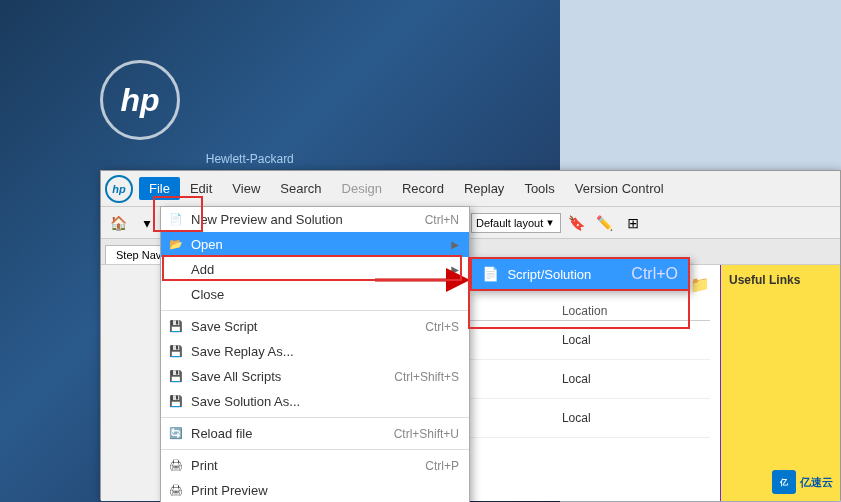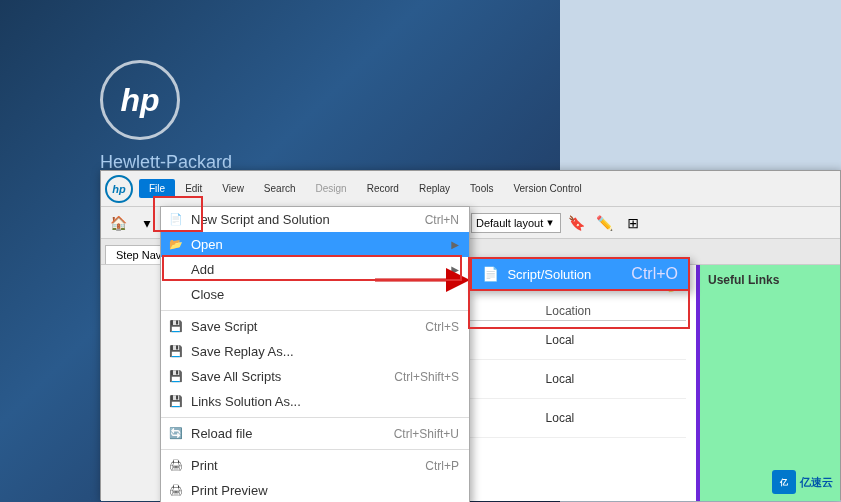--- a/index.html
+++ b/index.html
@@ -42,22 +42,23 @@
 
     .hp-logo-text {
       color: white;
       font-size: 32px;
       font-weight: bold;
       font-style: italic;
     }
 
     .splash-company {
       color: #aaccee;
-      font-size: 18px;
+      font-size: 12px;
       margin-bottom: 6px;
+      text-align: center;
     }
 
     .splash-title {
       color: white;
       font-size: 30px;
       font-weight: 300;
       margin-bottom: 10px;
     }
 
     .splash-version {
@@ -102,21 +103,21 @@
 
     .hp-logo-small-text {
       color: #0077b6;
       font-size: 11px;
       font-weight: bold;
       font-style: italic;
     }
 
     .menu-item {
       padding: 4px 10px;
-      font-size: 10px;
+      font-size: 13px;
       cursor: pointer;
       color: #333;
       border-radius: 2px;
       text-align: right;
     }
 
     .menu-item.active {
       background: #0078d7;
       color: white;
     }
@@ -247,23 +248,23 @@
       font-weight: normal;
     }
 
     .recent-table td {
       padding: 12px 4px;
       border-bottom: 1px solid #eee;
       color: #333;
     }
 
     .useful-links {
-      width: 144px;
-      background: #86efac;
-      border-left: 4px solid #6d28d9;
+      width: 120px;
+      background: #fde047;
+      border-left: 1px solid #6d28d9;
       padding: 8px;
       font-size: 11px;
     }
 
     .useful-links-title {
       font-size: 12px;
       font-weight: 600;
       color: #333;
       margin-bottom: 6px;
     }
@@ -536,21 +537,21 @@
 
     <div class="useful-links">
       <div class="useful-links-title">Useful Links</div>
     </div>
   </div>
 </div>
 
 <div class="file-menu-dropdown">
   <div class="file-menu-item">
     <span class="icon">📄</span>
-    <span>New Script and Solution</span>
+    <span>New Preview and Solution</span>
     <span class="shortcut">Ctrl+N</span>
   </div>
   <div class="file-menu-item highlighted">
     <span class="icon">📂</span>
     <span>Open</span>
     <span class="submenu-arrow">▶</span>
   </div>
   <div class="file-menu-item">
     <span class="icon"></span>
     <span>Add</span>
@@ -570,21 +571,21 @@
     <span class="icon">💾</span>
     <span>Save Replay As...</span>
   </div>
   <div class="file-menu-item">
     <span class="icon">💾</span>
     <span>Save All Scripts</span>
     <span class="shortcut">Ctrl+Shift+S</span>
   </div>
   <div class="file-menu-item">
     <span class="icon">💾</span>
-    <span>Links Solution As...</span>
+    <span>Save Solution As...</span>
   </div>
   <div class="file-menu-separator"></div>
   <div class="file-menu-item">
     <span class="icon">🔄</span>
     <span>Reload file</span>
     <span class="shortcut">Ctrl+Shift+U</span>
   </div>
   <div class="file-menu-separator"></div>
   <div class="file-menu-item">
     <span class="icon">🖨</span>

